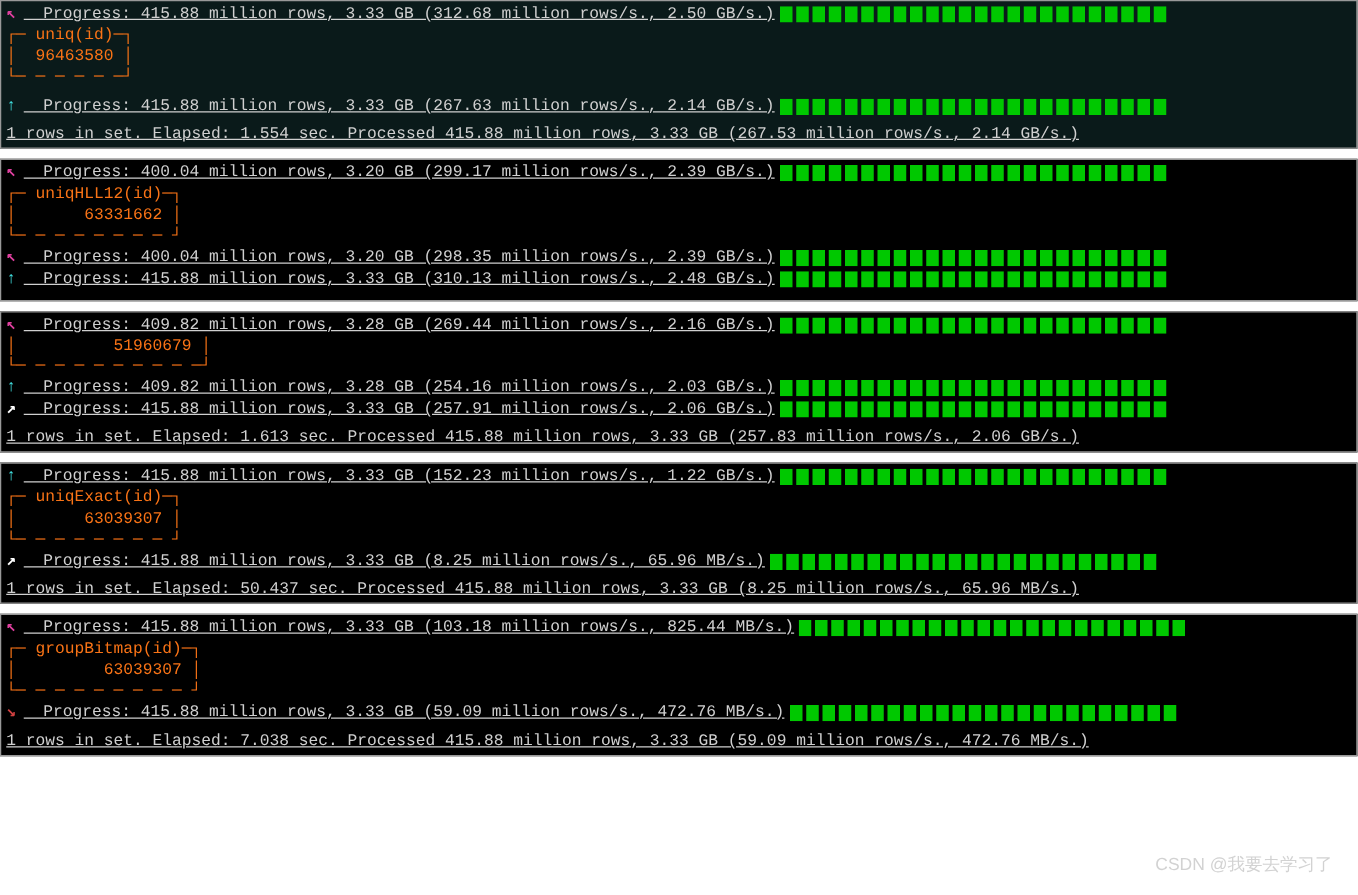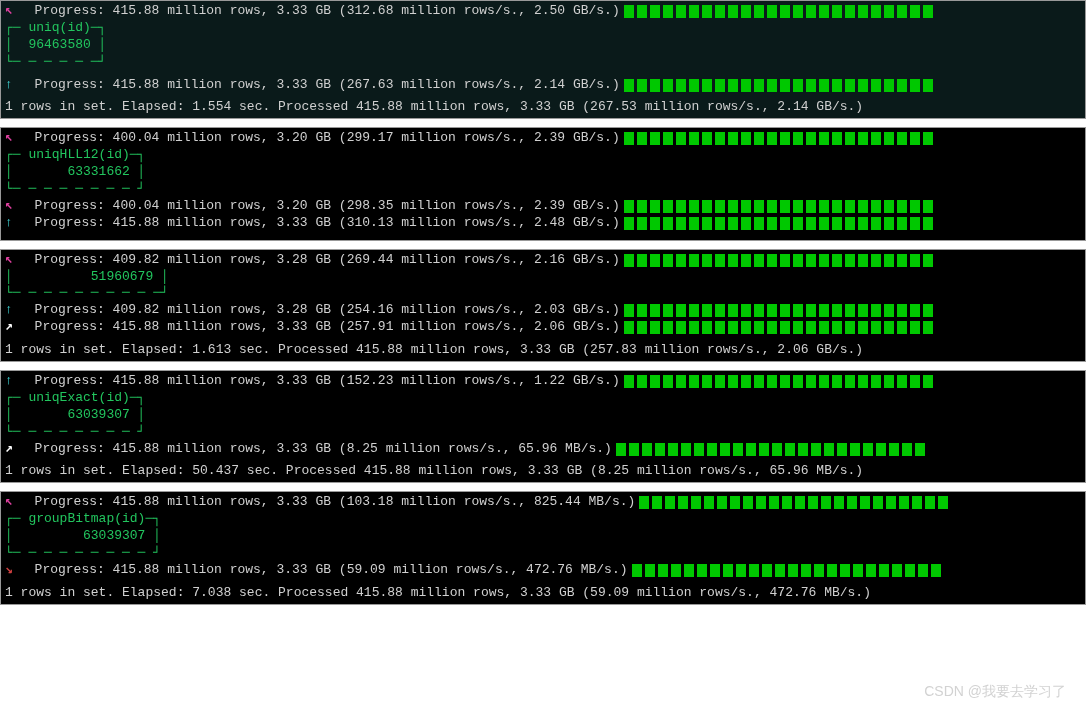--- a/index.html
+++ b/index.html
@@ -20,22 +20,22 @@
   line-height: 1.3;
   overflow: hidden;
 }
 .panel:first-child { background: #0a1a1a; }
 .row { white-space: pre; display: flex; align-items: center; }
 .arrow { display: inline-block; width: 14px; font-weight: bold; }
 .arrow.magenta { color: #e040a0; }
 .arrow.cyan { color: #40e0e0; }
 .arrow.white { color: #fff; }
 .arrow.red { color: #d04040; }
-.txt { color: #d0d0d0; }
-.box-line { color: #22c55e; }
+.txt { color: #d0d0d0; text-decoration: underline; }
+.box-line { color: #f97316; }
 .bars {
   display: inline-flex;
   flex: 1;
   gap: 3px;
   margin-left: 4px;
   height: 13px;
   align-items: stretch;
   overflow: hidden;
 }
 .bars span {

